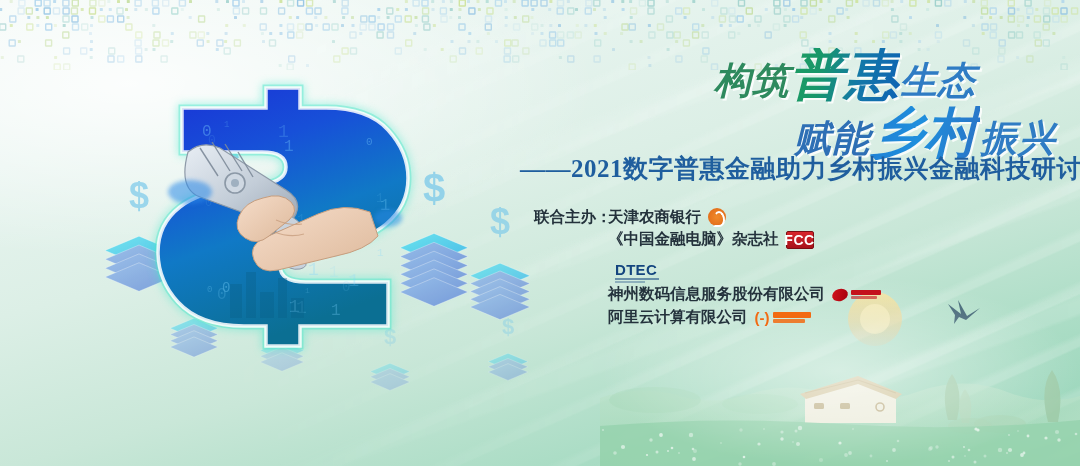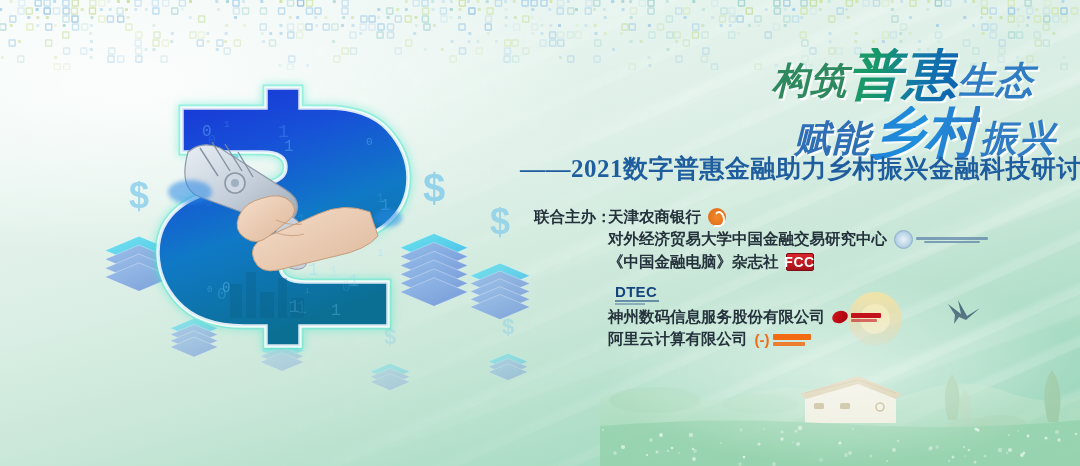--- a/index.html
+++ b/index.html
@@ -51,21 +51,21 @@
 
   
   .scene{position:absolute;right:0;bottom:0;width:480px;height:190px;pointer-events:none;}
 
   
   .art{position:absolute;left:70px;top:52px;width:470px;height:360px;pointer-events:none;}
 
   
   .headline{position:absolute;left:520px;top:48px;width:540px;text-align:right;}
   .hl-line{line-height:1;white-space:nowrap;}
-  .hl-line1{margin-right:26px;}
+  .hl-line1{margin-right:84px;}
   .hl-line2{margin-top:4px;margin-right:4px;}
 
   .zh{
     font-family:"Liberation Serif","DejaVu Serif",serif;
     font-weight:bold;font-style:italic;
     display:inline-block;vertical-align:baseline;
   }
   .sm{font-size:37px;letter-spacing:1px;}
   .big{font-size:54px;letter-spacing:1px;}
 
@@ -939,31 +939,20 @@
   <div class="credits">
 
     <div class="cred-block">
       <div class="cred-row">
         <span class="cred-label">联合主办：</span>
         <span class="cred-text">天津农商银行</span>
         <span class="logo logo-tjrcb"></span>
       </div>
       <div class="cred-row">
         <span class="cred-label indent">联合主办：</span>
-        <span class="cred-text">对外经济贸易大学中国金融交易研究中心</span>
-        <span class="logo logo-uibe">
-          <span class="seal"></span>
-          <span class="wd">
-              <i></i>
-              <i></i>
-            </span>
-        </span>
-      </div>
-      <div class="cred-row">
-        <span class="cred-label indent">联合主办：</span>
         <span class="cred-text">《中国金融电脑》杂志社</span>
         <span class="logo logo-fcc">FCC</span>
       </div>
     </div>
 
     <div class="cred-block">
       <div class="cred-row">
         <span class="cred-label indent">协办：</span>
         <span class="logo logo-dtec">
           <span class="t">DTEC</span>

